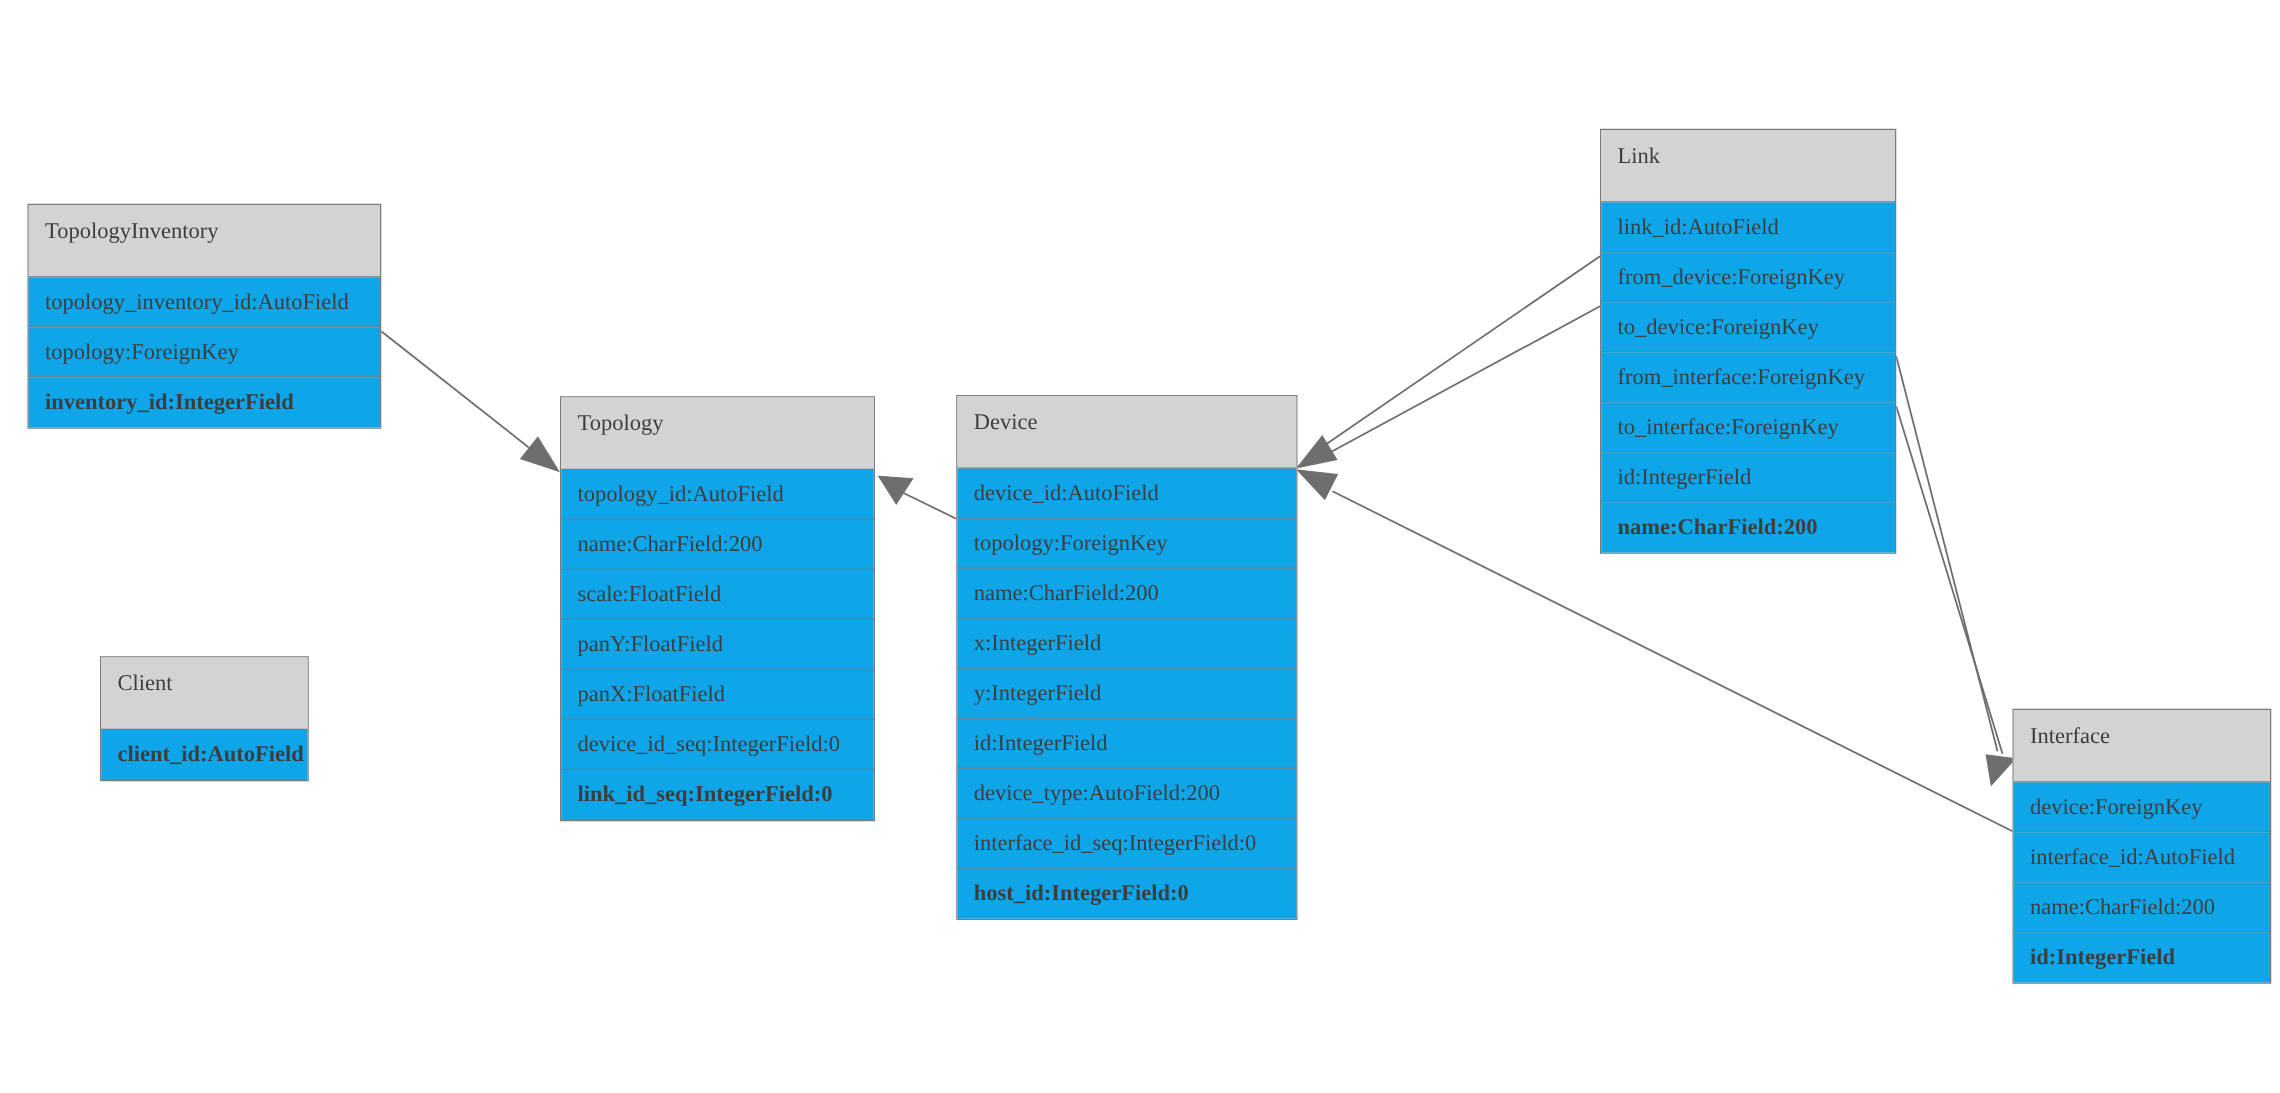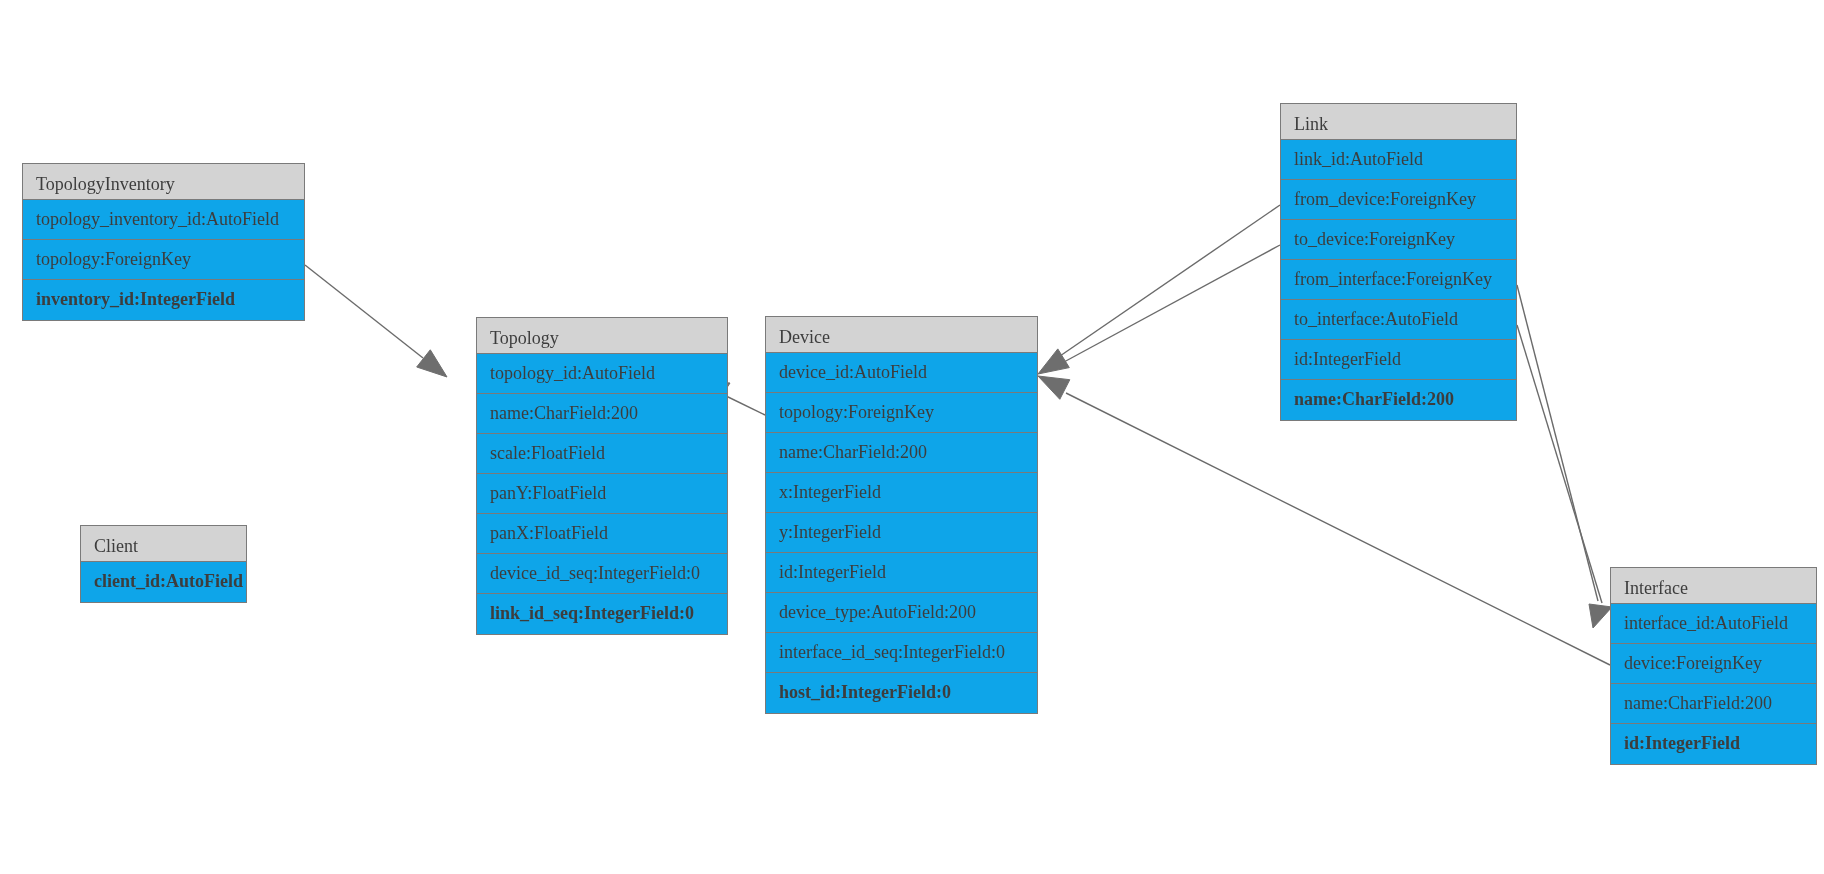--- a/index.html
+++ b/index.html
@@ -35,21 +35,21 @@
   }
   .entity {
     position: absolute;
     box-sizing: border-box;
     border: 1.5px solid #7a7a7a;
     background: #ffffff;
     font-size: 18px;
   }
   .ehead {
     box-sizing: border-box;
-    height: 36px;
+    height: 58px;
     line-height: 41px;
     padding-left: 13px;
     background: #d3d3d3;
     border-bottom: 1.5px solid #7a7a7a;
     white-space: nowrap;
     overflow: hidden;
   }
   .erow {
     box-sizing: border-box;
     height: 40px;
@@ -92,21 +92,21 @@
     <polygon points="1593,628 1589,604 1612,607"></polygon>
   </svg>
 
   <div class="entity" style="left:22px;top:163px;width:283px">
     <div class="ehead">TopologyInventory</div>
     <div class="erow">topology_inventory_id:AutoField</div>
     <div class="erow">topology:ForeignKey</div>
     <div class="erow">inventory_id:IntegerField</div>
   </div>
 
-  <div class="entity" style="left:476px;top:317px;width:252px">
+  <div class="entity" style="left:448px;top:317px;width:252px">
     <div class="ehead">Topology</div>
     <div class="erow">topology_id:AutoField</div>
     <div class="erow">name:CharField:200</div>
     <div class="erow">scale:FloatField</div>
     <div class="erow">panY:FloatField</div>
     <div class="erow">panX:FloatField</div>
     <div class="erow">device_id_seq:IntegerField:0</div>
     <div class="erow">link_id_seq:IntegerField:0</div>
   </div>
 
@@ -127,26 +127,26 @@
     <div class="erow">interface_id_seq:IntegerField:0</div>
     <div class="erow">host_id:IntegerField:0</div>
   </div>
 
   <div class="entity" style="left:1280px;top:103px;width:237px">
     <div class="ehead">Link</div>
     <div class="erow">link_id:AutoField</div>
     <div class="erow">from_device:ForeignKey</div>
     <div class="erow">to_device:ForeignKey</div>
     <div class="erow">from_interface:ForeignKey</div>
-    <div class="erow">to_interface:AutoField</div>
+    <div class="erow">to_interface:ForeignKey</div>
     <div class="erow">id:IntegerField</div>
     <div class="erow">name:CharField:200</div>
   </div>
 
   <div class="entity" style="left:1610px;top:567px;width:207px">
     <div class="ehead">Interface</div>
+    <div class="erow">device:ForeignKey</div>
     <div class="erow">interface_id:AutoField</div>
-    <div class="erow">device:ForeignKey</div>
     <div class="erow">name:CharField:200</div>
     <div class="erow">id:IntegerField</div>
   </div>
 
 </div>
 
 </body></html>

